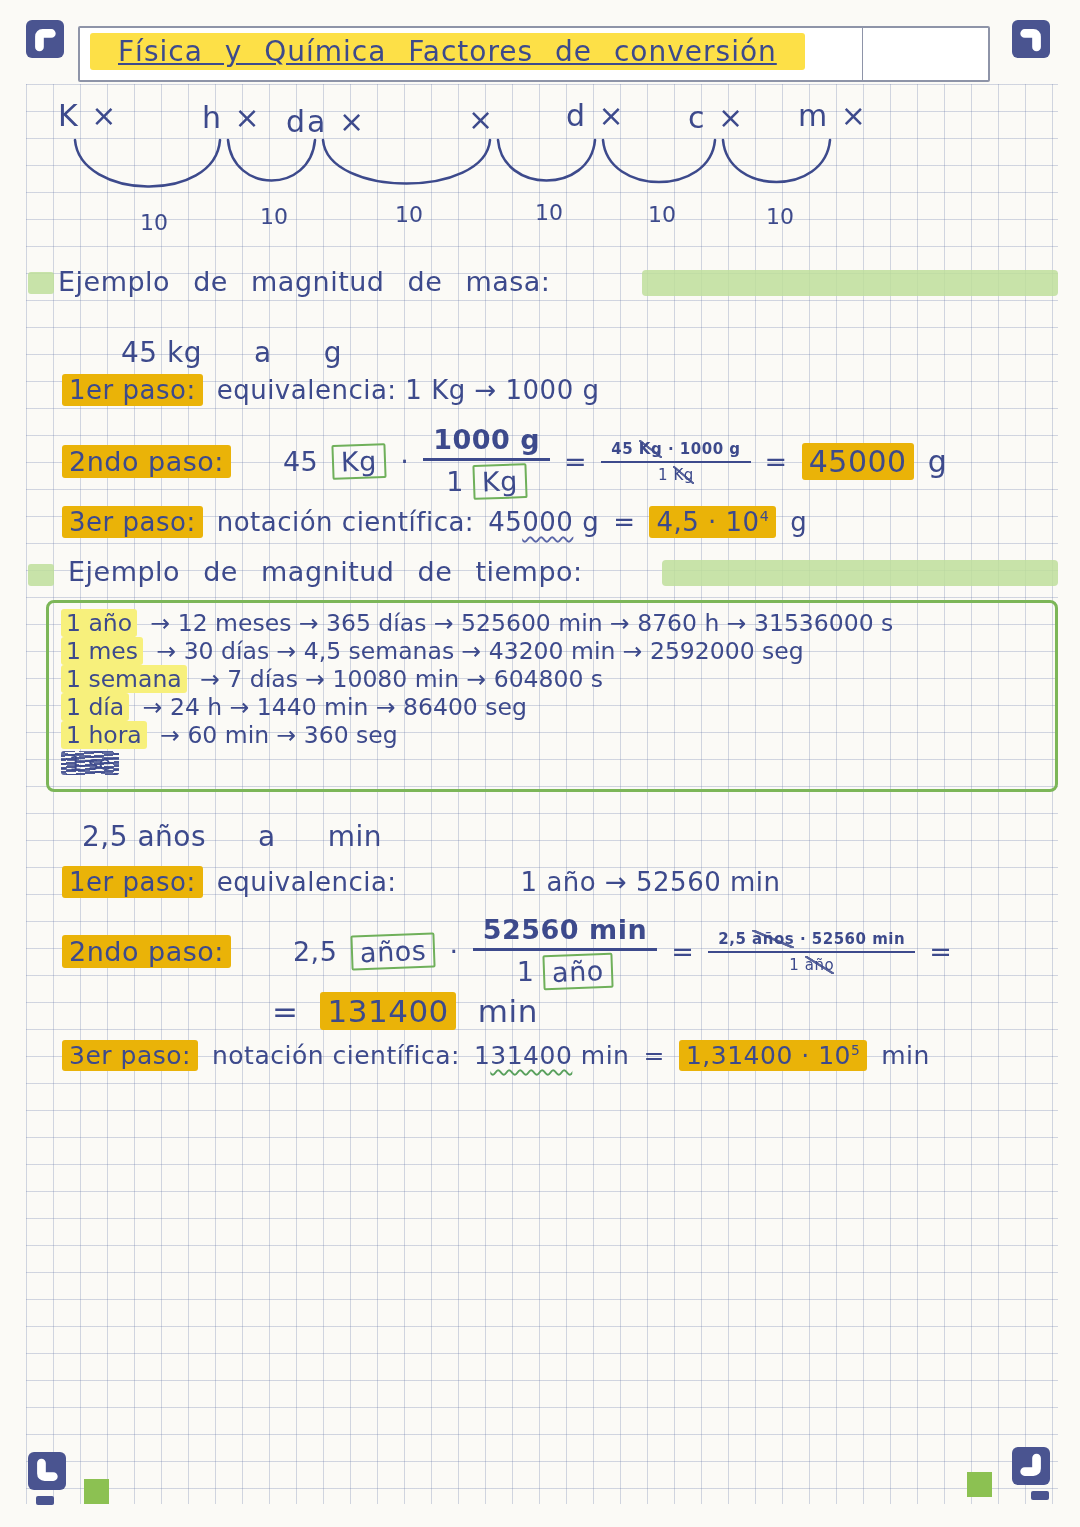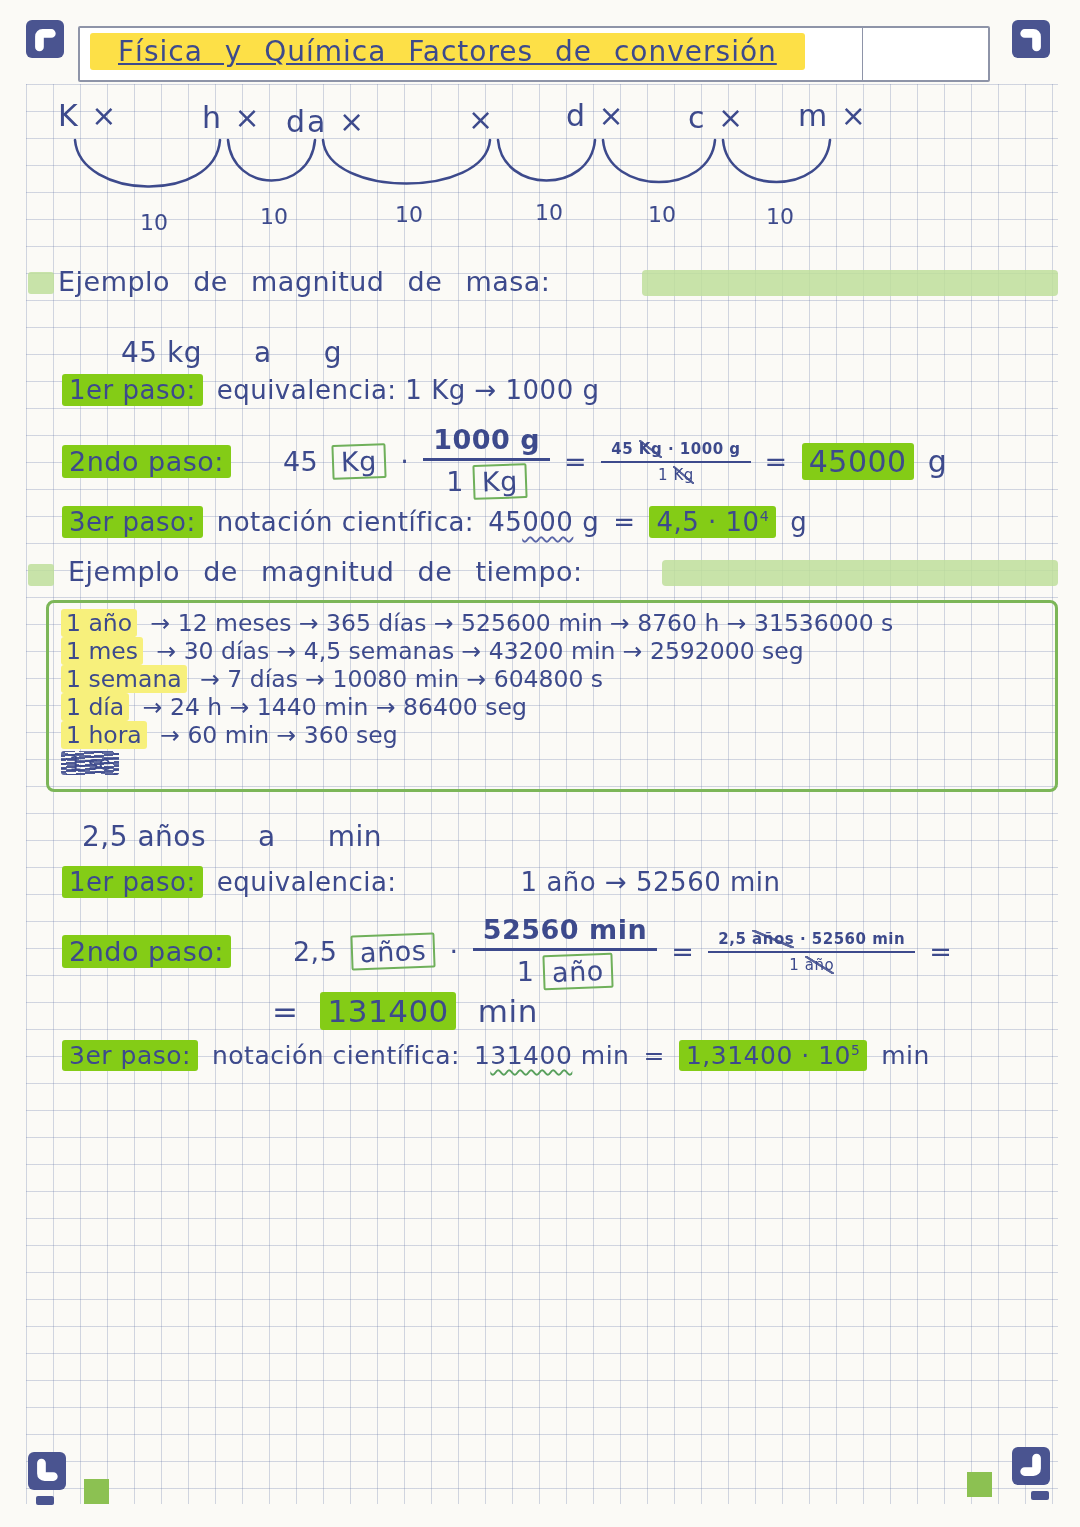--- a/index.html
+++ b/index.html
@@ -9,21 +9,21 @@
     font-family:"DejaVu Sans", sans-serif; color:#3d4a8c;
   }
   .gridbg{
     position:absolute; left:26px; top:84px; width:1032px; height:1420px;
     background-image:
       linear-gradient(to right, rgba(110,125,170,.30) 1px, transparent 1px),
       linear-gradient(to bottom, rgba(110,125,170,.30) 1px, transparent 1px);
     background-size:27px 27px; pointer-events:none;
   }
   .line{position:absolute; white-space:nowrap; letter-spacing:.5px;}
-  .hl-y{background:#84cc16; border-radius:3px; padding:1px 7px;}
+  .hl-y{background:#eab308; border-radius:3px; padding:1px 7px;}
   .hl-g{background:#fde047; border-radius:3px; padding:2px 28px;text-decoration:underline;}
   .gbar{position:absolute; height:26px; background:#bede9b; border-radius:4px; opacity:.85;}
   .gblob{position:absolute; width:26px; height:22px; background:#bede9b; border-radius:3px; opacity:.85;}
   .gbox{display:inline-block; border:2px solid #6fb05a; border-radius:2px; padding:0 7px; transform:rotate(-2deg);}
   .eqline{display:flex; align-items:center; gap:14px; font-size:27px;}
   .frac{display:inline-block; text-align:center; vertical-align:middle;}
   .frac .num{display:block; padding:0 10px 3px; border-bottom:3px solid #3d4a8c;font-weight:bold;}
   .frac .den{display:block; padding-top:3px;}
   .frac.small{font-size:15px;}
   .frac.small .num{border-bottom-width:2px;}

